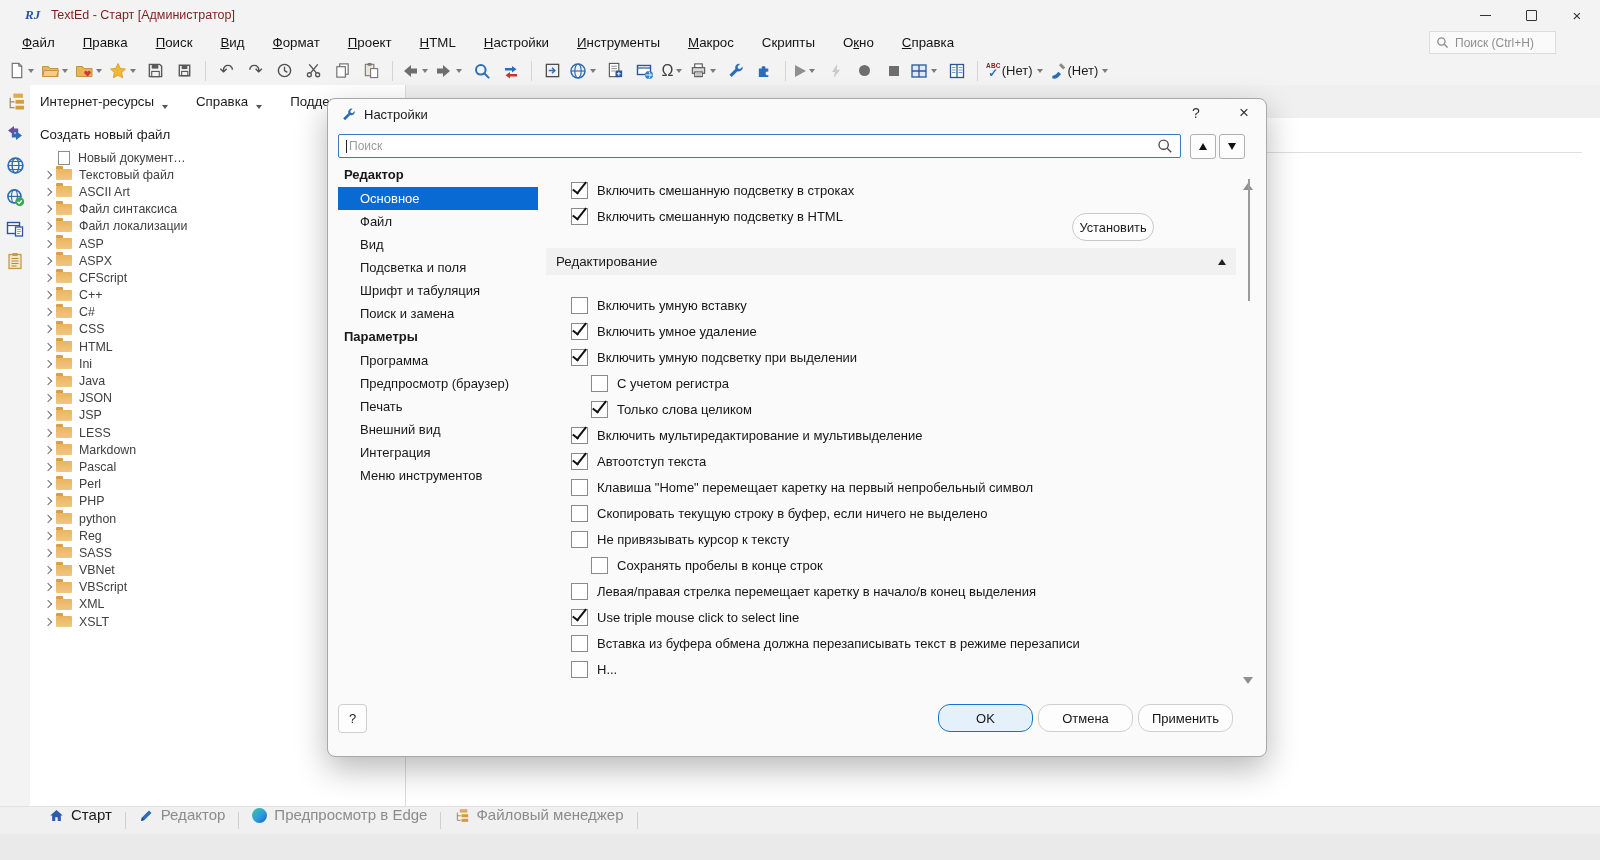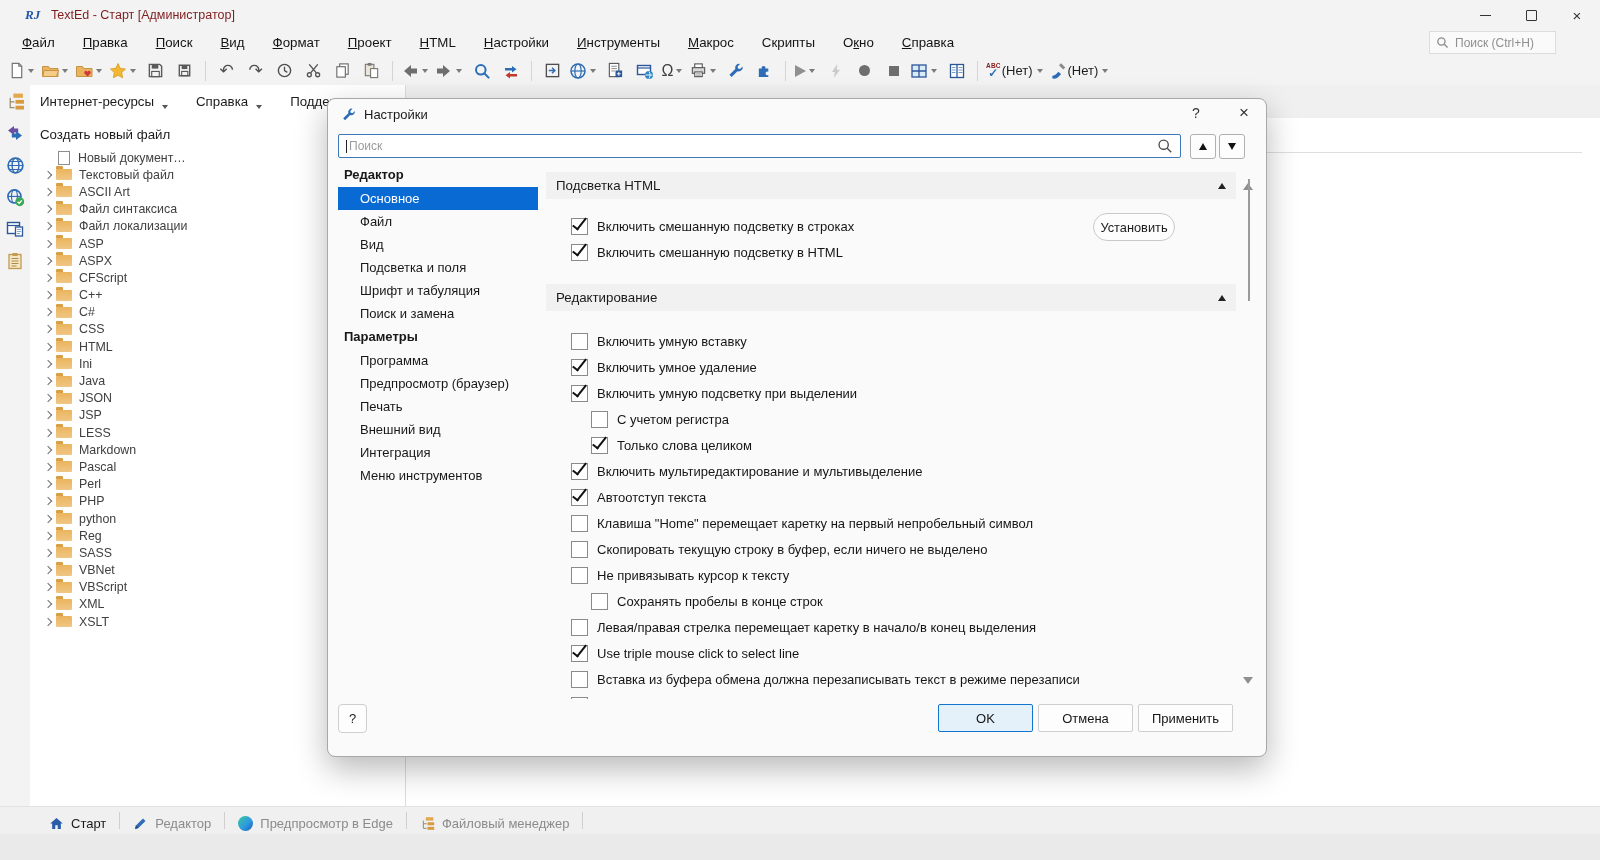--- a/index.html
+++ b/index.html
@@ -54,21 +54,21 @@
   .trow.doc .fold{background:#fff;border:1px solid #8d8d8d;width:10px;height:12px;border-radius:0;margin-left:2px;margin-right:8px}
   .trow.doc .fold::before{display:none}
   
   #vsep{position:absolute;left:405px;top:85px;width:1px;bottom:54px;background:#dcdcdc}
   #maincontent{position:absolute;left:406px;top:85px;right:0;bottom:54px;background:#fff}
   #maincontent .topband{position:absolute;left:0;top:0;right:0;height:33px;background:#f0f0f0}
   #maincontent .hline{position:absolute;left:0;top:67px;right:18px;height:1px;background:#dfdfdf}
   
   #statusbar{position:absolute;left:0;right:0;top:806px;height:28px;background:#f0f0f0;border-top:1px solid #e2e2e2;
              display:flex;align-items:stretch;padding-left:36px;box-sizing:border-box}
-  .sbitem{display:flex;align-items:center;gap:7px;padding:16px 13px;font-size:13px;color:#8b8b8b;position:relative}
+  .sbitem{display:flex;align-items:flex-end;gap:7px;padding:16px 13px;font-size:15px;color:#8b8b8b;position:relative}
   .sbitem.active{color:#1a1a1a}
   .sbitem.active::after{content:'';position:absolute;left:4px;right:4px;bottom:0;height:2px;background:#4f4f4f}
   .sbsep{width:1px;background:#cfcfcf;margin:5px 0}
   #footer{position:absolute;left:0;right:0;top:834px;bottom:0;background:#eaeaea}
   .edgeicon{width:15px;height:15px;border-radius:50%;background:linear-gradient(135deg,#35c3a2 5%,#2f9be0 55%,#1b5fb0 100%)}
   
   #dialog{position:absolute;left:327px;top:98px;width:940px;height:659px;background:#fafafa;border:1px solid #a8a8a8;
           border-radius:8px;box-shadow:0 12px 32px rgba(0,0,0,.28);z-index:10;box-sizing:border-box}
   .dtitle{position:absolute;left:13px;top:8px;display:flex;align-items:center;gap:8px;font-size:13px;color:#1a1a1a}
   .dhelp{position:absolute;left:856px;top:6px;width:24px;text-align:center;font-size:14px;color:#333}
@@ -92,30 +92,30 @@
   .collapse{width:0;height:0;border-left:4px solid transparent;border-right:4px solid transparent;border-bottom:6px solid #222}
   #sec1hdr{margin-top:9px}
   #sec1rows{margin-top:14px}
   #sec2hdr{margin-top:19px}
   #sec2rows{margin-top:17px}
   .crow{display:flex;align-items:center;height:26px;padding-left:25px;font-size:13px;color:#161616}
   .crow.sub{padding-left:45px}
   .cb{width:15px;height:15px;border:1px solid #8a8a8a;background:#fff;margin-right:9px;position:relative;flex:none}
   .crow.checked .cb::after{content:'';position:absolute;left:4px;top:-4px;width:5px;height:13px;
                            border:solid #111;border-width:0 2px 2px 0;transform:rotate(38deg)}
-  #instbtn{position:absolute;top:50px;right:61px;width:80px;height:26px;border:1px solid #c9c9c9;border-radius:14px;
+  #instbtn{position:absolute;top:50px;right:82px;width:80px;height:26px;border:1px solid #c9c9c9;border-radius:14px;
            background:#fdfdfd;display:flex;align-items:center;justify-content:center;font-size:12.8px;color:#1c1c1c}
   .dscroll-up{position:absolute;left:915px;top:67px}
   .dscroll-thumb{position:absolute;left:920px;top:80px;width:2px;height:122px;background:#9a9a9a}
   .dscroll-dn{position:absolute;left:915px;top:585px}
   .stri-up{width:0;height:0;border-left:5px solid transparent;border-right:5px solid transparent;border-bottom:7px solid #8f8f8f}
   .stri-dn{width:0;height:0;border-left:5px solid transparent;border-right:5px solid transparent;border-top:7px solid #8f8f8f}
   .qbtn{position:absolute;left:10px;top:605px;width:27px;height:27px;border:1px solid #cfcfcf;border-radius:4px;background:#fdfdfd;
         display:flex;align-items:center;justify-content:center;font-size:13px;color:#222}
-  .btn{position:absolute;top:605px;width:95px;height:28px;border:1px solid #cfcfcf;border-radius:2px;background:#fdfdfd;
+  .btn{position:absolute;top:605px;width:95px;height:28px;border:1px solid #cfcfcf;border-radius:12px;background:#fdfdfd;
        display:flex;align-items:center;justify-content:center;font-size:13px;color:#161616;box-sizing:border-box}
   #okbtn{left:610px;background:#e4f0fa;border:1px solid #1175ce}
   #cancelbtn{left:710px}
   #applybtn{left:810px}
 </style>
 </head>
 <body>
 
 <div id="titlebar">
   <span id="applogo">RJ</span>
@@ -727,24 +727,20 @@
       </div>
       <div class="nrow">
         <span>Интеграция</span>
       </div>
       <div class="nrow">
         <span>Меню инструментов</span>
       </div>
     </div>
 
   <div class="dcontent" style="position:absolute">
-    <div class="sechdr" id="sec1hdr">
-      <span>Подсветка HTML</span>
-      <span class="collapse"></span>
-    </div>
     <div id="sec1rows">
 
     <div class="crow checked">
           <span class="cb"></span>
           <span>Включить смешанную подсветку в строках</span>
         </div>
         <div class="crow checked">
           <span class="cb"></span>
           <span>Включить смешанную подсветку в HTML</span>
         </div>

